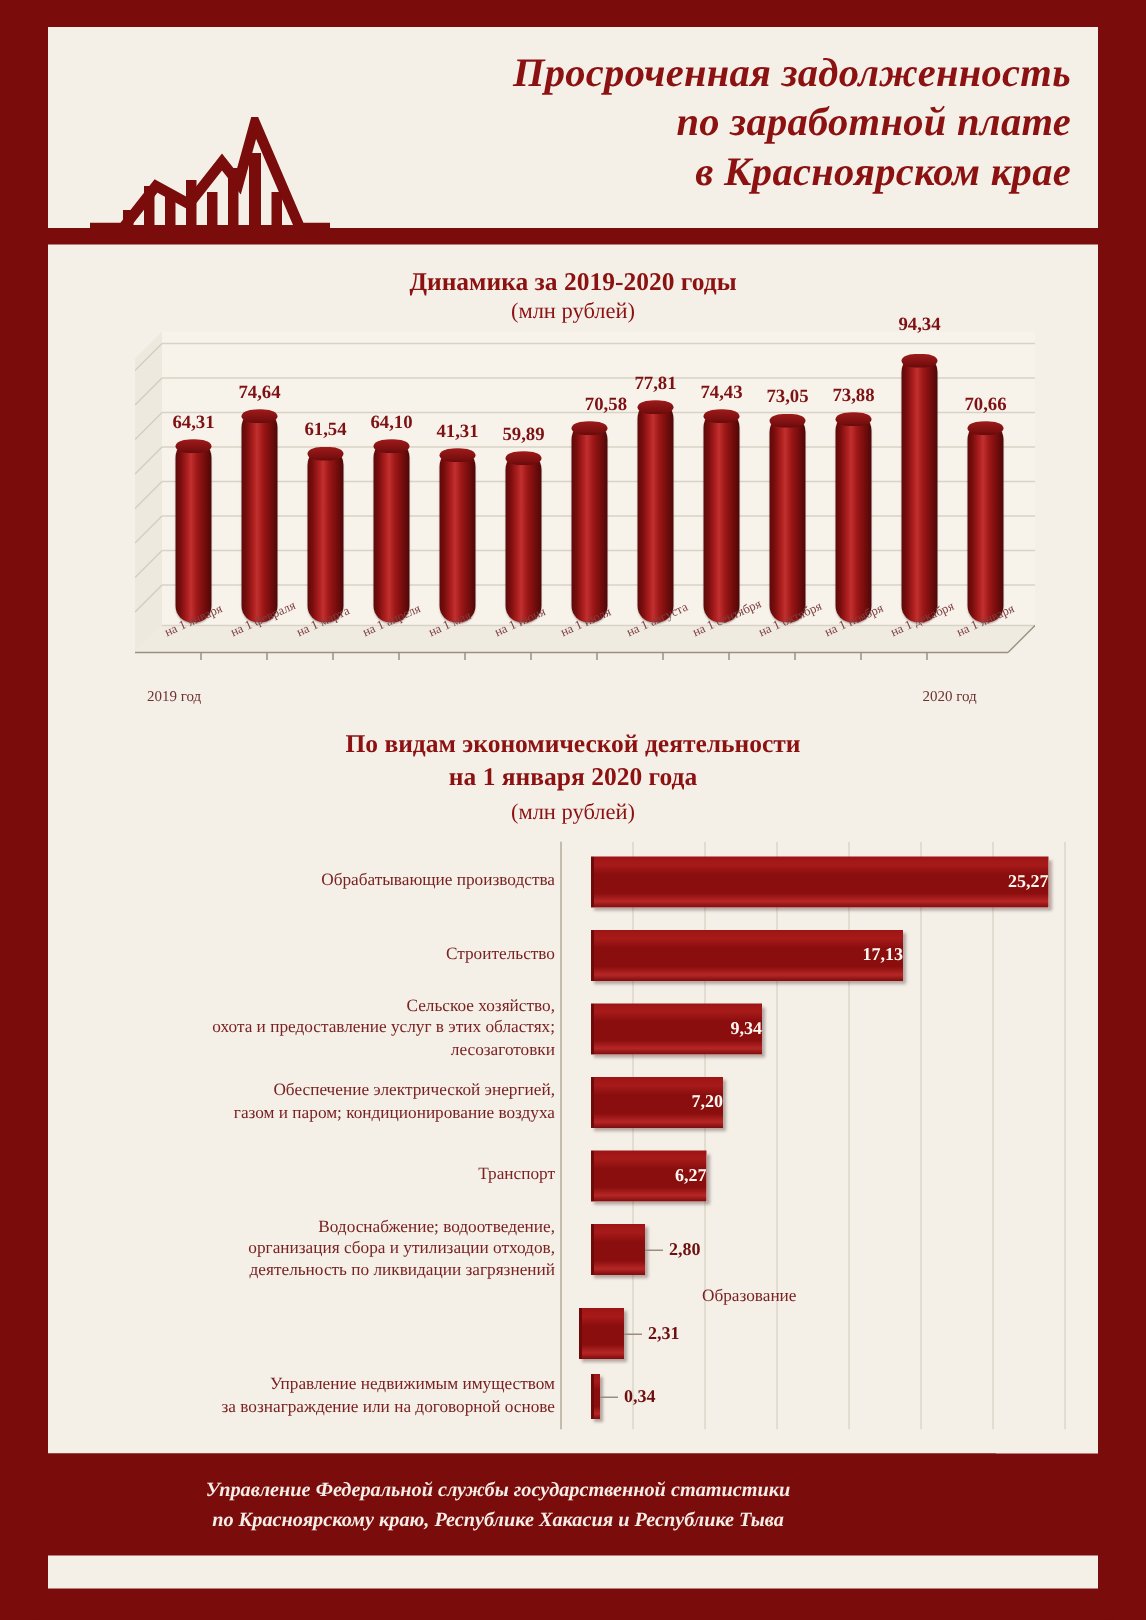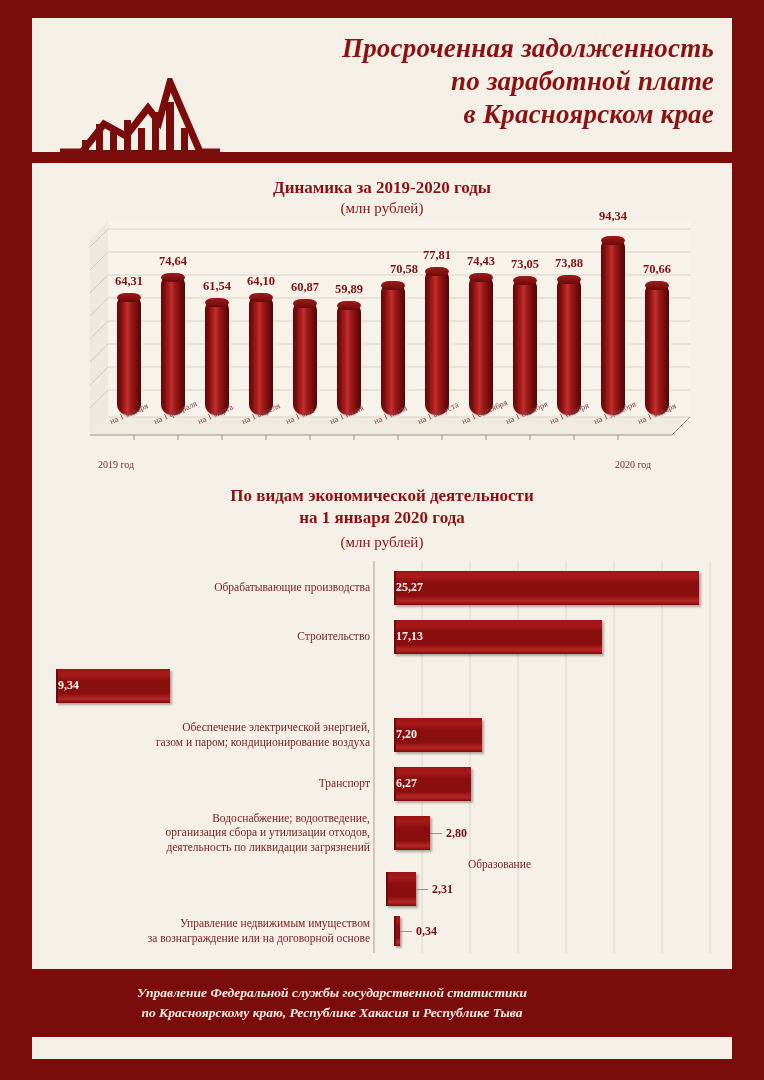--- a/index.html
+++ b/index.html
@@ -90,21 +90,21 @@
     width:314px;padding-right:24px;text-align:right;
     color:#7A2222;font-size:11.5px;line-height:1.25;
   }
   .c2-bar-area{position:relative;flex:1;height:100%;}
   .c2-bar{
     position:absolute;left:0;top:50%;transform:translateY(-50%);
     background:linear-gradient(to bottom,
       #9D1414 0%, #A81A1A 16%, #8A0E0E 35%, #8A0E0E 72%, #B72626 88%, #7E0C0C 100%);
     border-left:2px solid #6E0A0A;
     box-shadow:2px 2px 2px rgba(60,30,30,.35);
-    display:flex;align-items:center;justify-content:flex-start;
+    display:flex;align-items:center;justify-content:flex-end;
   }
   .c2-val-in{color:#FFF8F2;font-weight:bold;font-size:12px;}
   .c2-val-out{
     position:absolute;top:50%;transform:translateY(-50%);
     color:#6E1010;font-weight:bold;font-size:12px;white-space:nowrap;
   }
   .c2-leader{
     position:absolute;top:50%;height:1px;background:#9a8d80;
   }
 
@@ -216,21 +216,21 @@
           </div>
           <div class="col-wrap" style="left: 96px;">
             <div class="col-val" style="bottom: 121px;">61,54</div>
             <div class="col-cyl" style="height: 117px;"></div>
           </div>
           <div class="col-wrap" style="left: 140px;">
             <div class="col-val" style="bottom: 126px;">64,10</div>
             <div class="col-cyl" style="height: 122px;"></div>
           </div>
           <div class="col-wrap" style="left: 184px;">
-            <div class="col-val" style="bottom: 120px;">60,87</div>
+            <div class="col-val" style="bottom: 120px;">41,31</div>
             <div class="col-cyl" style="height: 116px;"></div>
           </div>
           <div class="col-wrap" style="left: 228px;">
             <div class="col-val" style="bottom: 118px;">59,89</div>
             <div class="col-cyl" style="height: 114px;"></div>
           </div>
           <div class="col-wrap" style="left: 272px;">
             <div class="col-val" style="bottom: 138px; text-align: right;">70,58</div>
             <div class="col-cyl" style="height: 134px;"></div>
           </div>
@@ -313,20 +313,25 @@
             <div class="c2-lab">
               <div>Строительство</div>
             </div>
             <div class="c2-bar-area">
               <div class="c2-bar" style="width: 206px; height: 34px;">
                 <span class="c2-val-in">17,13</span>
               </div>
             </div>
           </div>
           <div class="c2-row" style="top: 100px; height: 49px;">
+            <div class="c2-lab">
+              <div>Сельское хозяйство,</div>
+              <div>охота и предоставление услуг в этих областях;</div>
+              <div>лесозаготовки</div>
+            </div>
             <div class="c2-bar-area">
               <div class="c2-bar" style="width: 112px; height: 34px;">
                 <span class="c2-val-in">9,34</span>
               </div>
             </div>
           </div>
           <div class="c2-row" style="top: 149px; height: 49px;">
             <div class="c2-lab">
               <div>Обеспечение электрической энергией,</div>
               <div>газом и паром; кондиционирование воздуха</div>

